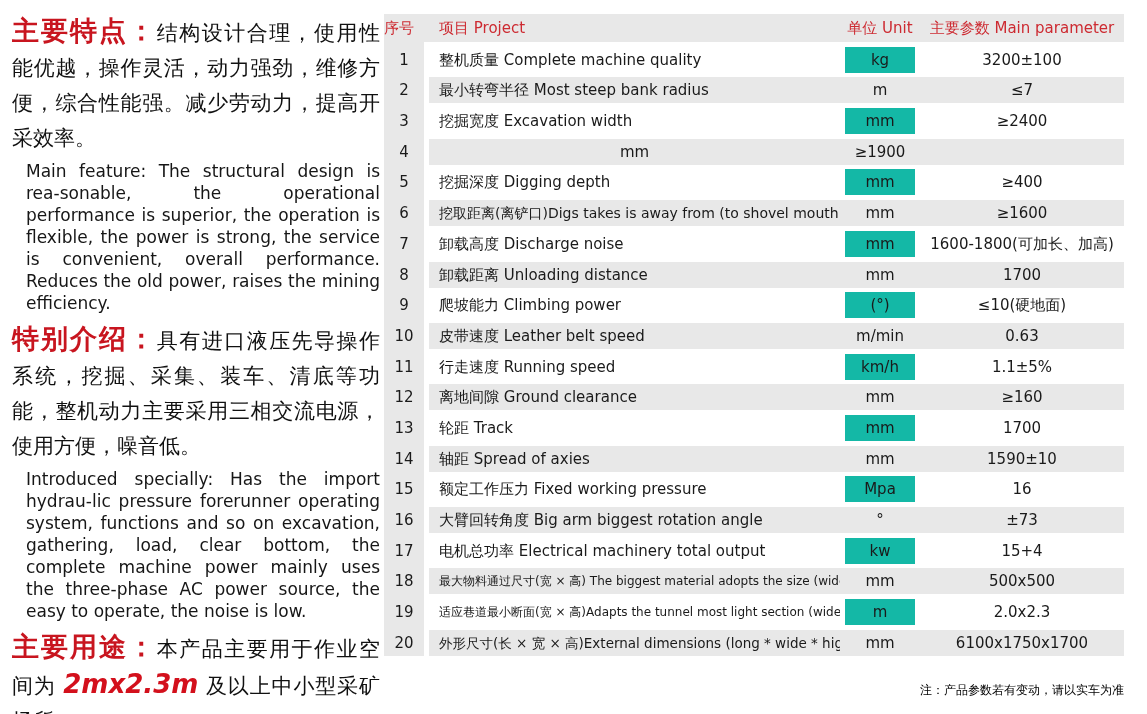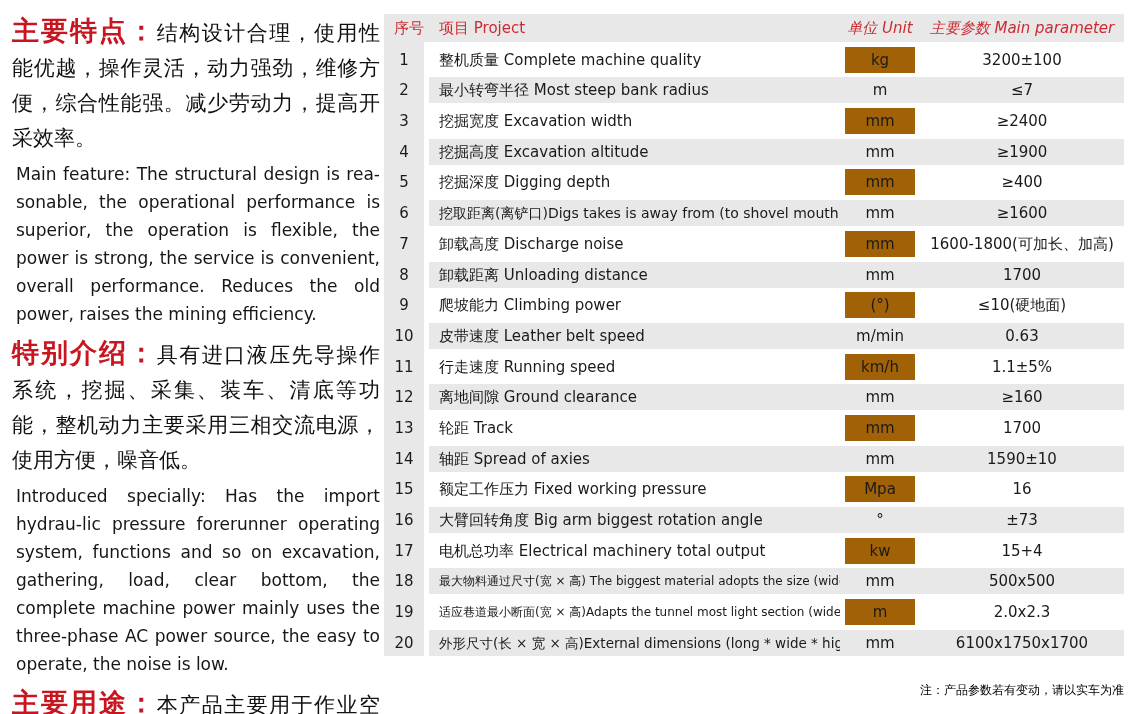--- a/index.html
+++ b/index.html
@@ -16,60 +16,60 @@
   .left-col { width: 372px; flex-shrink: 0; padding-right: 4px; }
   .cn-para {
     font-size: 21px; line-height: 35px; text-align: justify;
     margin: 0 0 4px 0; font-weight: 500; color: #111;
   }
   .sec-heading {
     color: #c8151f; font-weight: bold; font-size: 27px;
     letter-spacing: 0.5px;
   }
   .en-para {
-    font-size: 17px; line-height: 28px; text-align: justify;
-    margin: 0 0 7px 4px; color: #161616;
+    font-size: 17px; line-height: 22px; text-align: justify;
+    margin: 0 0 7px 14px; color: #161616;
   }
   .cn-para .hl { color: #d3101c; font-weight: bold; font-size: 26px; font-style: italic; }
 
   
   .right-col { flex: 1; padding-top: 1px; }
   .spec-table {
     position: relative; width: 740px;
     display: flex; flex-direction: column; gap: 4.7px;
     font-size: 15px;
   }
   .no-strip {
     position: absolute; left: 0; top: 0; width: 40px; height: 100%;
     background: #e8e8e8;
   }
   .thead {
     position: relative; display: flex; height: 28px;
     background: #e8e8e8; color: #cd2a31; align-items: center;
   }
-  .h-no { width: 40px; text-align: right; }
+  .h-no { width: 40px; text-align: left; }
   .h-rest {
     flex: 1; margin-left: 5px; display: grid;
     grid-template-columns: 1fr 70px 204px; column-gap: 5px;
     align-items: center; height: 100%;
   }
   .h-project { padding-left: 10px; }
-  .h-unit, .h-param { text-align: center; font-style: italic; }
+  .h-unit, .h-param { text-align: center; }
 
   .trow { position: relative; display: flex; height: 26px; }
   .c-no { width: 40px; text-align: center; line-height: 26px; }
   .r-rest {
     flex: 1; margin-left: 5px; display: grid;
     grid-template-columns: 1fr 70px 204px; column-gap: 5px;
   }
   .r-rest > div { line-height: 26px; white-space: nowrap; overflow: hidden; }
   .c-project { padding-left: 10px; }
   .c-unit, .c-param { text-align: center; }
   .trow.even .r-rest { background: #e8e8e8; }
-  .trow.odd  .c-unit { background: #a16207; }
+  .trow.odd  .c-unit { background: #14b8a6; }
 
   .row-6  .c-project { font-size: 14px; }
   .row-18 .c-project { font-size: 12px; }
   .row-19 .c-project { font-size: 12px; }
   .row-20 .c-project { font-size: 13.5px; }
 
   .footnote {
     width: 740px; text-align: right; margin-top: 26px;
     font-size: 12px; color: #000000;
   }
@@ -123,21 +123,20 @@
           <div class="c-no">3</div>
           <div class="r-rest">
             <div class="c-project">挖掘宽度 Excavation width</div>
             <div class="c-unit">mm</div>
             <div class="c-param">≥2400</div>
           </div>
         </div>
         <div class="trow even row-4">
           <div class="c-no">4</div>
           <div class="r-rest">
-            <div class="c-project">挖掘高度 Excavation altitude</div>
             <div class="c-unit">mm</div>
             <div class="c-param">≥1900</div>
           </div>
         </div>
         <div class="trow odd row-5">
           <div class="c-no">5</div>
           <div class="r-rest">
             <div class="c-project">挖掘深度 Digging depth</div>
             <div class="c-unit">mm</div>
             <div class="c-param">≥400</div>

